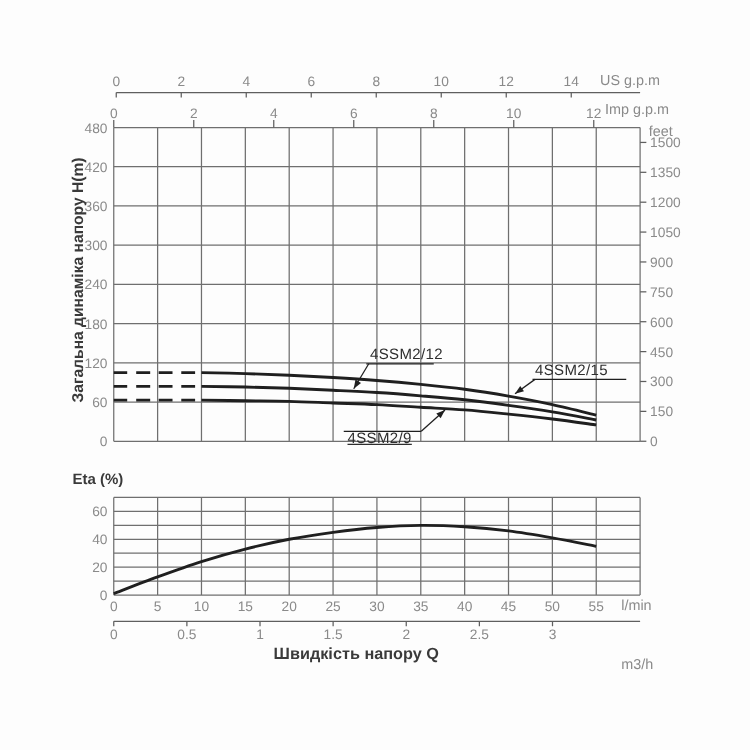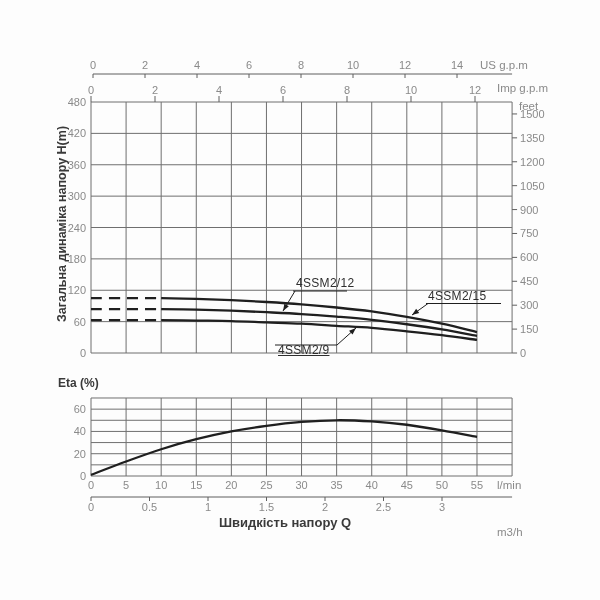--- a/index.html
+++ b/index.html
@@ -169,21 +169,21 @@
       <line x1="325" y1="497" x2="325" y2="501" stroke="#5f5f5f" stroke-width="1"></line>
       <text x="325" y="511" text-anchor="middle" font-size="11" fill="#8a8a8a" font-family="Liberation Sans, sans-serif">2</text>
       <line x1="383.5" y1="497" x2="383.5" y2="501" stroke="#5f5f5f" stroke-width="1"></line>
       <text x="383.5" y="511" text-anchor="middle" font-size="11" fill="#8a8a8a" font-family="Liberation Sans, sans-serif">2.5</text>
       <line x1="442" y1="497" x2="442" y2="501" stroke="#5f5f5f" stroke-width="1"></line>
       <text x="442" y="511" text-anchor="middle" font-size="11" fill="#8a8a8a" font-family="Liberation Sans, sans-serif">3</text>
     </svg>
 
   <div class="abs glabel" style="left:480px;top:59px;">US g.p.m</div>
 
-  <div class="abs glabel" style="left:497px;top:82px;">Imp g.p.m</div>
+  <div class="abs glabel" style="left:484px;top:82px;">Imp g.p.m</div>
 
   <div class="abs glabel" style="left:519px;top:100px;">feet</div>
 
   <div id="head-axis-title" class="abs dark-title">Загальна динаміка напору H(m)</div>
 
   <div class="abs dark-title" style="left:58px;top:376px;">Eta (%)</div>
 
   <div class="abs glabel" style="left:497px;top:479px;">l/min</div>
 
   <div class="abs glabel" style="left:497px;top:526px;">m3/h</div>

